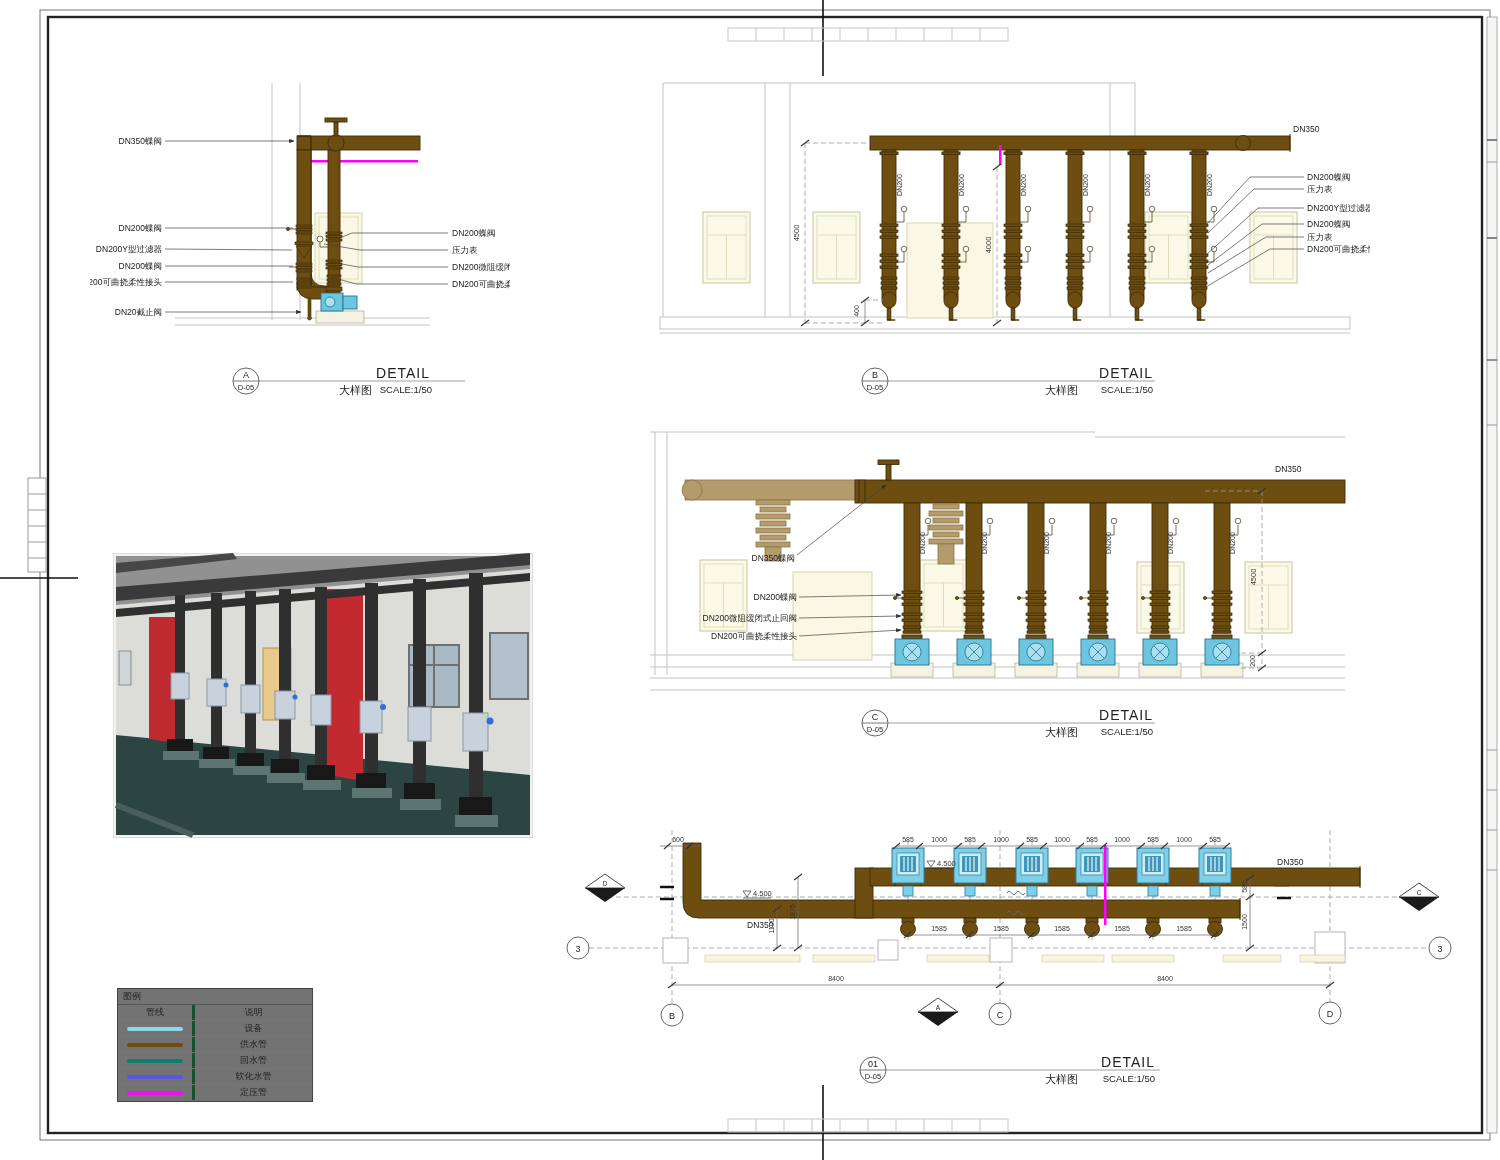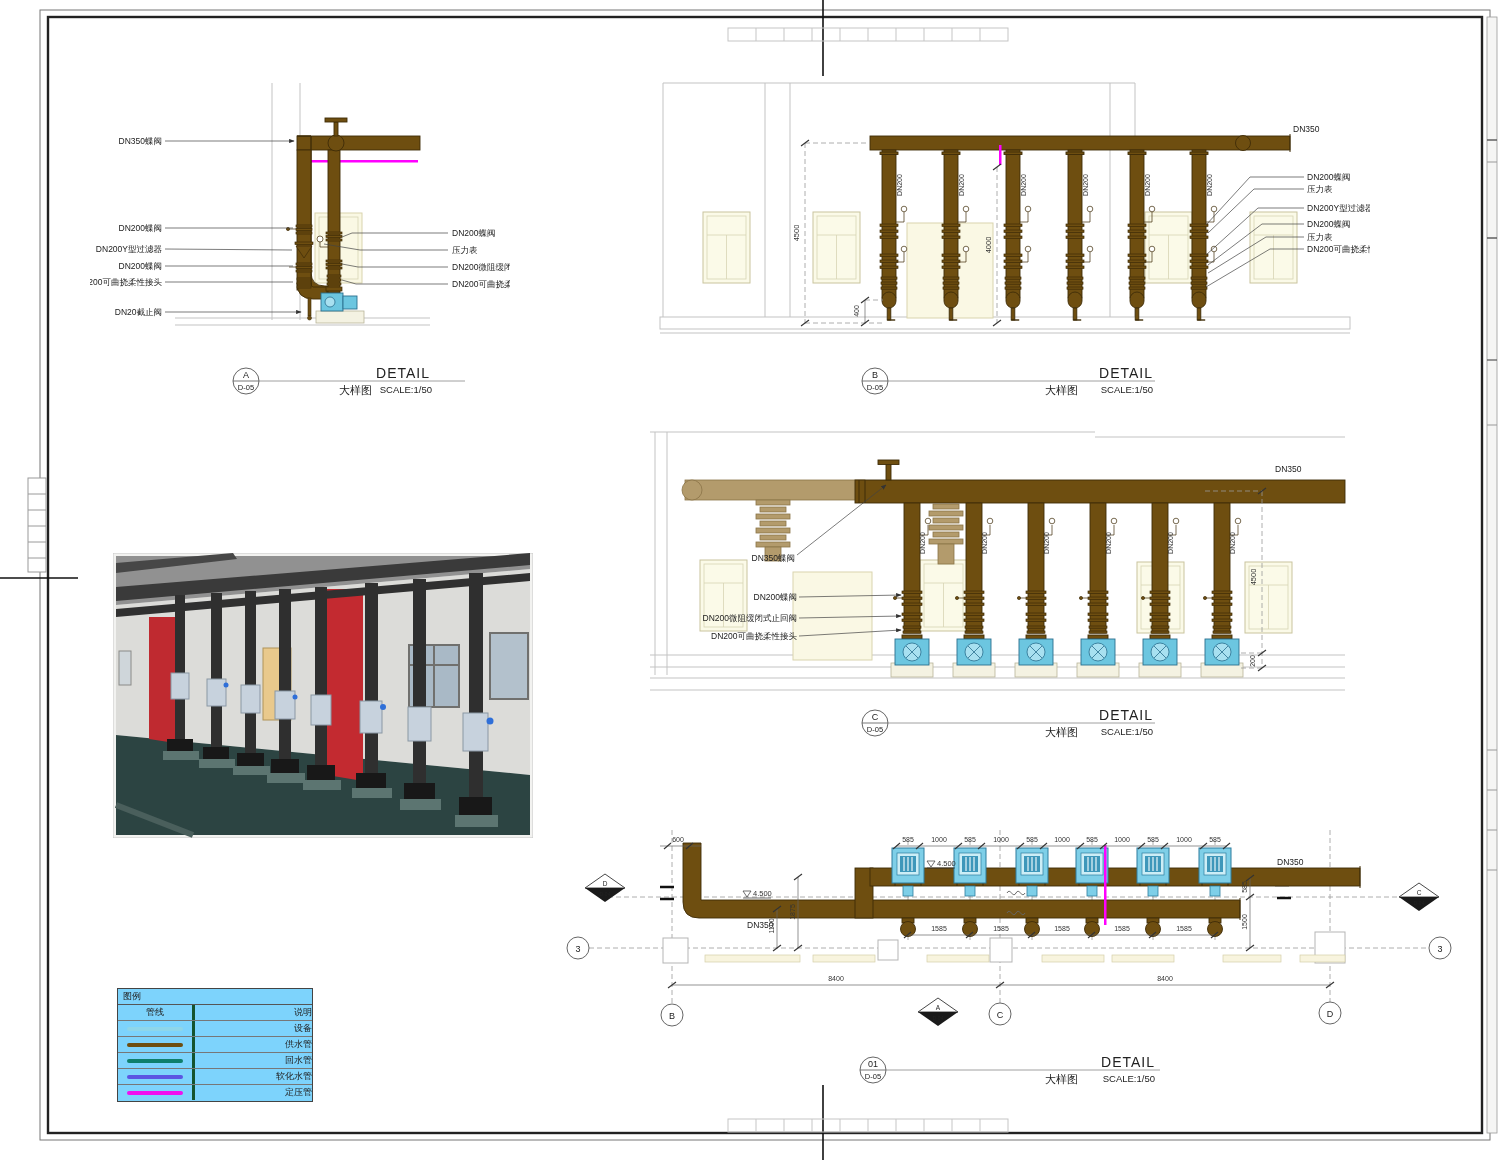--- a/index.html
+++ b/index.html
@@ -23,26 +23,26 @@
   .leader{stroke:#444;stroke-width:0.7;fill:none;}
   .win{fill:#fbfae8;stroke:#c9c49e;stroke-width:1;}
   .winl{stroke:#d8d4b4;stroke-width:0.8;fill:none;}
   .cab{fill:#faf8e4;stroke:#d9d4ae;stroke-width:1;}
   .pumpb{fill:#6cc6e0;stroke:#2a6f8e;stroke-width:0.9;}
   .ped{fill:#f4f2e2;stroke:#b8b49a;stroke-width:0.8;}
   .gridc{fill:#fff;stroke:#555;stroke-width:0.9;}
   .magenta{fill:#ff00ff;}
   
   .legend{position:absolute;left:117px;top:988px;width:196px;height:114px;border:1.4px solid #444;
-          background:#7dd3fc;font-size:9px;color:#222;box-sizing:border-box;}
+          background:#737373;font-size:9px;color:#222;box-sizing:border-box;}
   .lg-title{height:15px;line-height:15px;padding-left:5px;border-bottom:1px solid #555;}
   .lg-head,.lg-row{display:flex;height:15px;line-height:15px;border-bottom:1px solid #777;}
   .lg-row:last-child{border-bottom:none;}
   .lg-c1{width:74px;border-right:3px solid #14532d;display:flex;align-items:center;justify-content:center;}
-  .lg-c2{flex:1;text-align:right;}
+  .lg-c2{flex:1;text-align:center;}
   .lg-line{width:56px;height:4px;border-radius:2px;}
 </style>
 </head>
 <body>
 
 <div class="sheet">
 
   <svg width="1500" height="1160" style="position:absolute;left:0;top:0">
     <rect x="40" y="10" width="1450" height="1130" fill="none" stroke="#777" stroke-width="1"></rect>
     <rect x="48" y="17" width="1434" height="1116" fill="none" stroke="#222" stroke-width="2.4"></rect>

